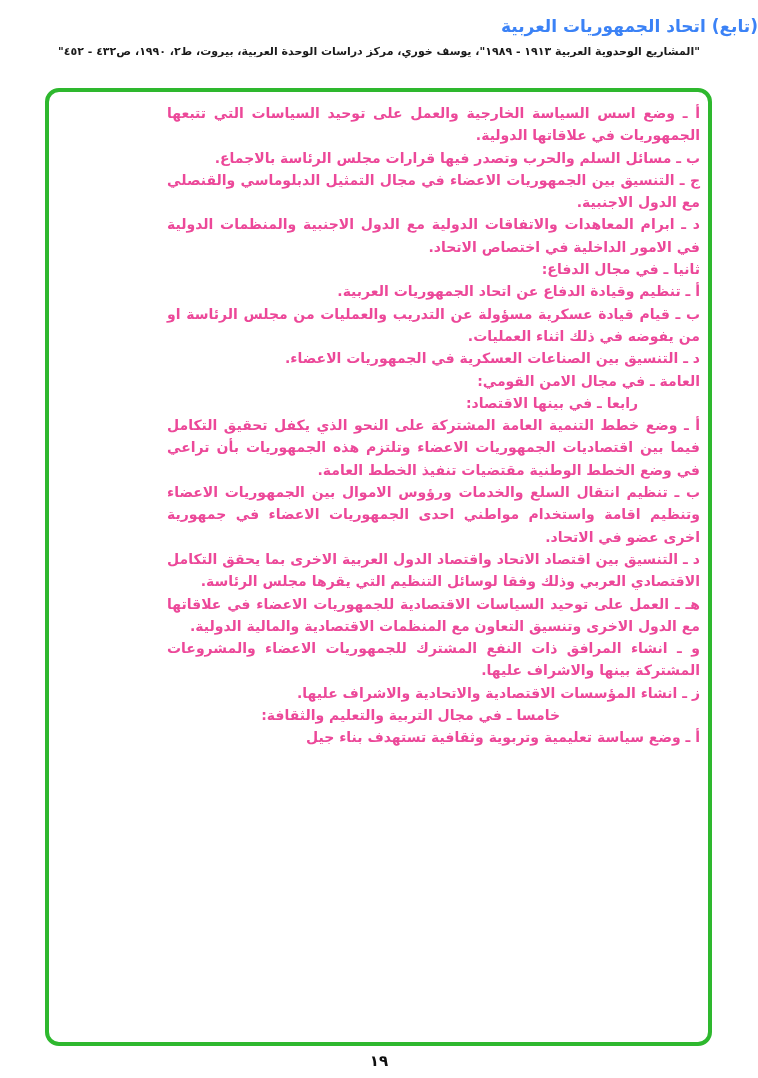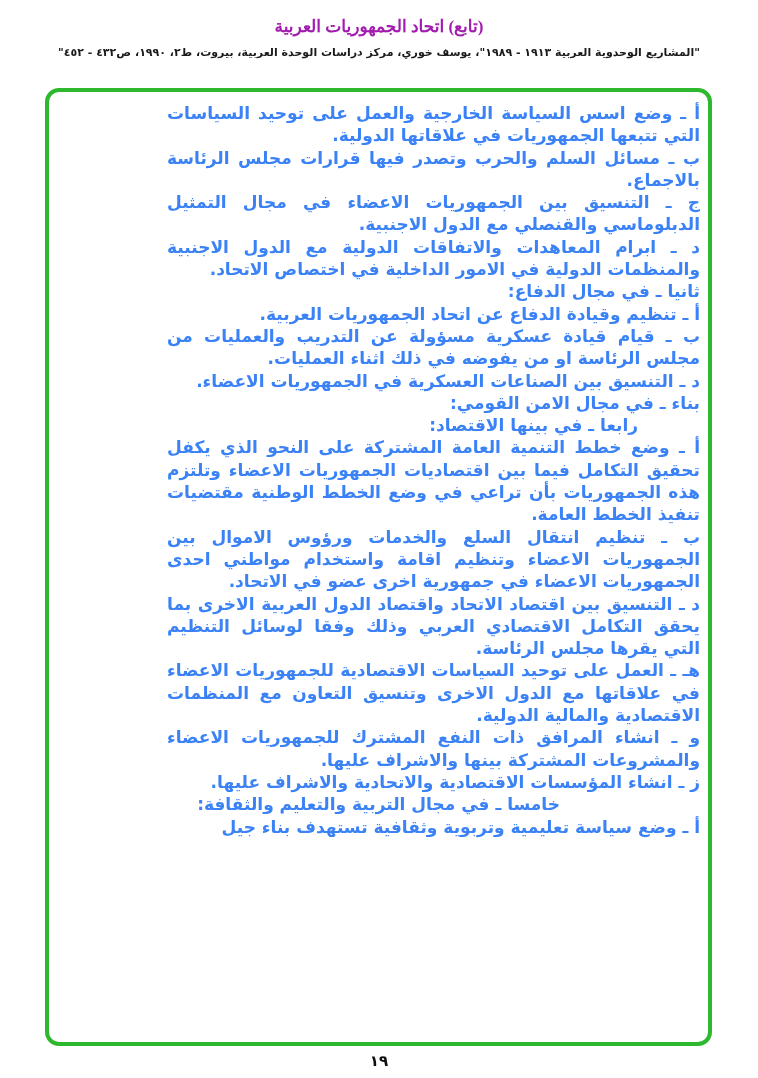--- a/index.html
+++ b/index.html
@@ -10,25 +10,23 @@
     height: 1078px;
     margin: 0 auto;
     background: #ffffff;
     font-family: "DejaVu Sans", sans-serif;
     color: #141414;
     direction: rtl;
     overflow: hidden;
   }
   .doc-title {
     padding-top: 16px;
-    text-align: center;
     font-size: 17px;
     font-weight: 700;
-    color: #a21caf;
-    font-family: Liberation Serif, serif;
+    color: #3b82f6;
   }
   .doc-citation {
     margin-top: 9px;
     text-align: center;
     font-size: 11px;
     font-weight: 700;
     color: #1a1a1a;
     letter-spacing: 0.2px;
   }
   .content-box {
@@ -40,24 +38,24 @@
     border: 4px solid #2eb82e;
     border-radius: 14px;
     background: #ffffff;
   }
   .content-inner {
     position: absolute;
     inset: 0;
     padding: 10px 8px 10px 118px; 
     direction: rtl;
     text-align: justify;
-    font-size: 17px;
+    font-size: 14px;
     line-height: 22.3px;
     font-weight: 700;
-    color: #3b82f6;
+    color: #ec4899;
     overflow: hidden;
   }
   .content-inner p { margin: 0; padding: 0; }
   .content-inner p.indent1 { padding-right: 62px; }
   .content-inner p.indent2 { padding-right: 140px; }
   .page-number {
     position: absolute;
     bottom: 8px;
     left: 0;
     width: 100%;
@@ -79,21 +77,21 @@
   <div class="content-box">
     <div class="content-inner">
       <p>أ ـ وضع اسس السياسة الخارجية والعمل على توحيد السياسات التي تتبعها الجمهوريات في علاقاتها الدولية.</p>
       <p>ب ـ مسائل السلم والحرب وتصدر فيها قرارات مجلس الرئاسة بالاجماع.</p>
       <p>ج ـ التنسيق بين الجمهوريات الاعضاء في مجال التمثيل الدبلوماسي والقنصلي مع الدول الاجنبية.</p>
       <p>د ـ ابرام المعاهدات والاتفاقات الدولية مع الدول الاجنبية والمنظمات الدولية في الامور الداخلية في اختصاص الاتحاد.</p>
       <p>ثانيا ـ في مجال الدفاع:</p>
       <p>أ ـ تنظيم وقيادة الدفاع عن اتحاد الجمهوريات العربية.</p>
       <p>ب ـ قيام قيادة عسكرية مسؤولة عن التدريب والعمليات من مجلس الرئاسة او من يفوضه في ذلك اثناء العمليات.</p>
       <p>د ـ التنسيق بين الصناعات العسكرية في الجمهوريات الاعضاء.</p>
-      <p>بناء ـ في مجال الامن القومي:</p>
+      <p>العامة ـ في مجال الامن القومي:</p>
       <p class="indent1">رابعا ـ في بينها الاقتصاد:</p>
       <p>أ ـ وضع خطط التنمية العامة المشتركة على النحو الذي يكفل تحقيق التكامل فيما بين اقتصاديات الجمهوريات الاعضاء وتلتزم هذه الجمهوريات بأن تراعي في وضع الخطط الوطنية مقتضيات تنفيذ الخطط العامة.</p>
       <p>ب ـ تنظيم انتقال السلع والخدمات ورؤوس الاموال بين الجمهوريات الاعضاء وتنظيم اقامة واستخدام مواطني احدى الجمهوريات الاعضاء في جمهورية اخرى عضو في الاتحاد.</p>
       <p>د ـ التنسيق بين اقتصاد الاتحاد واقتصاد الدول العربية الاخرى بما يحقق التكامل الاقتصادي العربي وذلك وفقا لوسائل التنظيم التي يقرها مجلس الرئاسة.</p>
       <p>هـ ـ العمل على توحيد السياسات الاقتصادية للجمهوريات الاعضاء في علاقاتها مع الدول الاخرى وتنسيق التعاون مع المنظمات الاقتصادية والمالية الدولية.</p>
       <p>و ـ انشاء المرافق ذات النفع المشترك للجمهوريات الاعضاء والمشروعات المشتركة بينها والاشراف عليها.</p>
       <p>ز ـ انشاء المؤسسات الاقتصادية والاتحادية والاشراف عليها.</p>
       <p class="indent2">خامسا ـ في مجال التربية والتعليم والثقافة:</p>
       <p>أ ـ وضع سياسة تعليمية وتربوية وثقافية تستهدف بناء جيل</p>
     </div>

